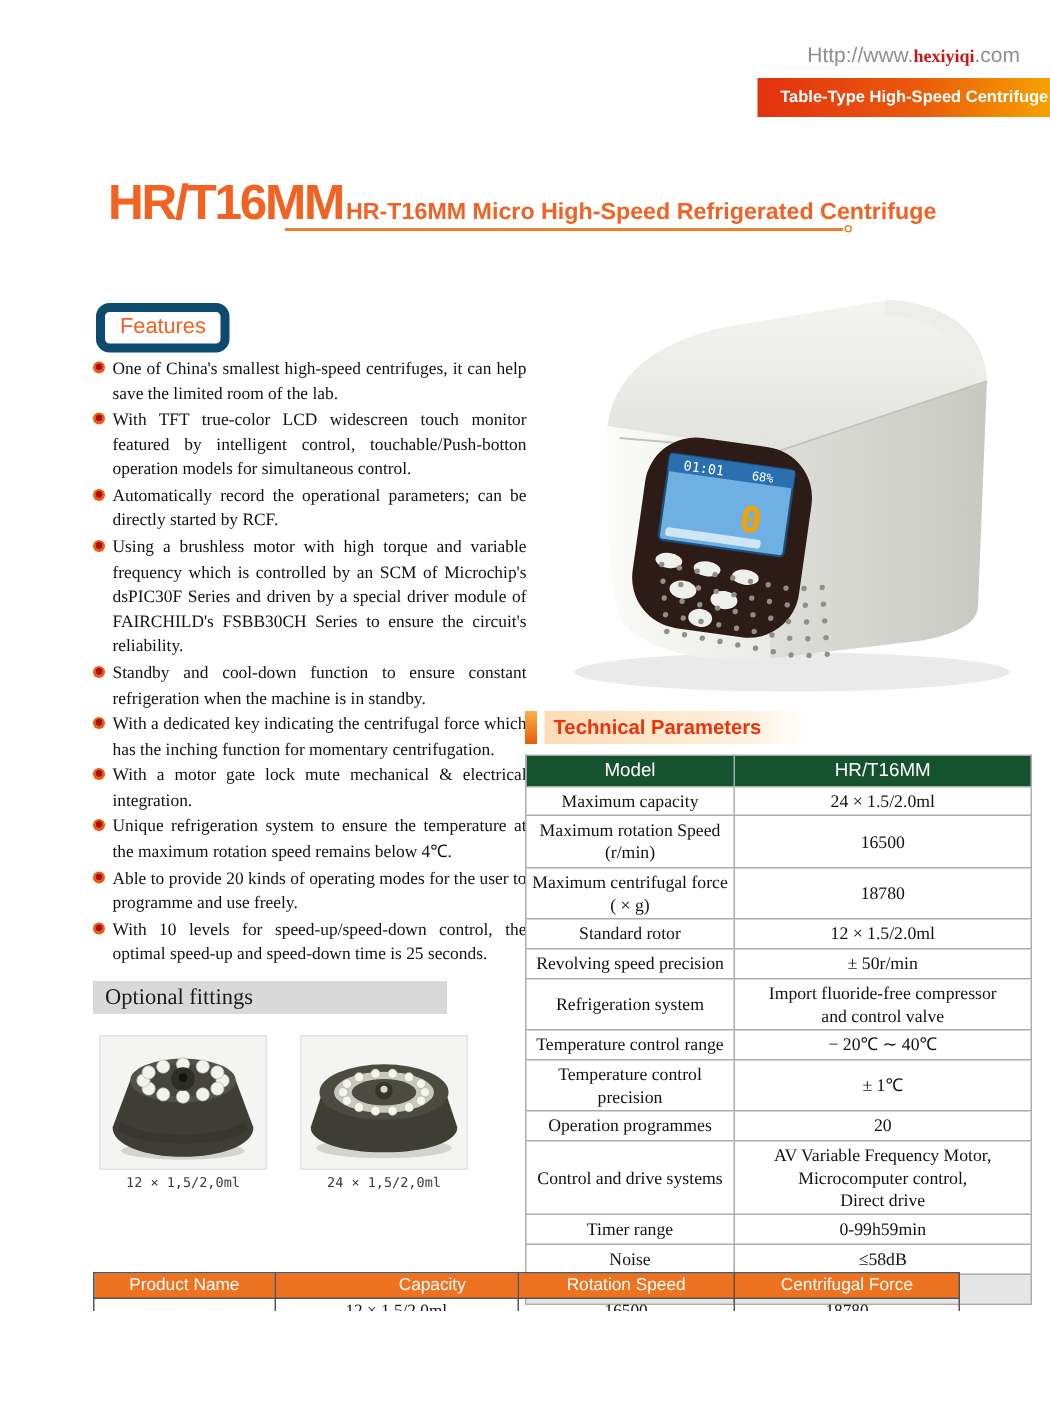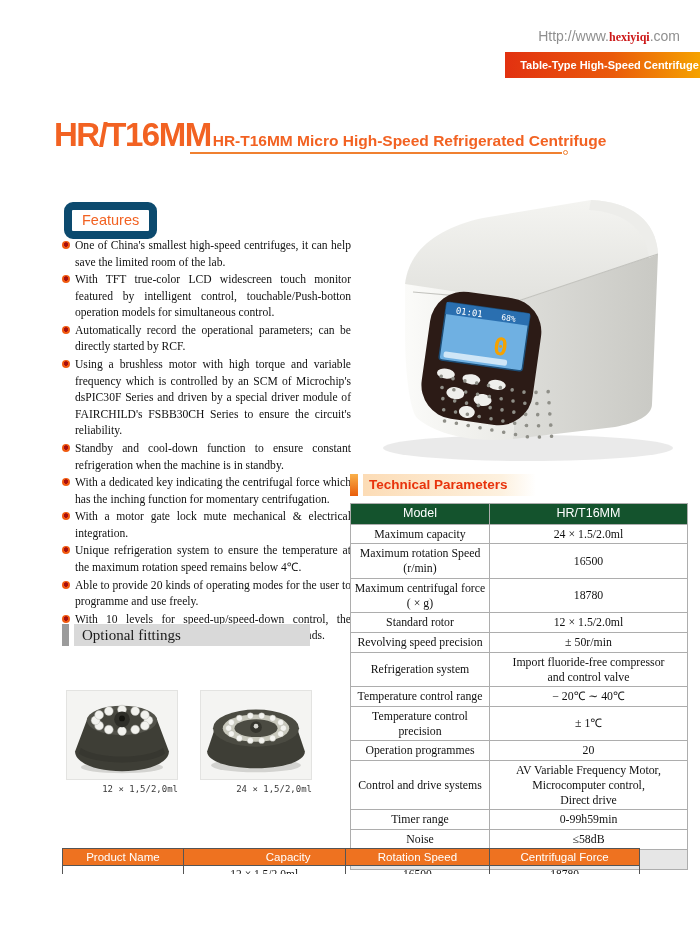--- a/index.html
+++ b/index.html
@@ -7,28 +7,28 @@
   .page { position:relative; width:700px; height:874px; background:#fff; overflow:hidden; margin:0 auto; }
 
   
   .url-line { position:absolute; top:28px; right:20px; font-size:14px; color:#8f8f8f; font-family:"Liberation Sans",sans-serif; }
   .url-line .brand { color:#cc1616; font-weight:bold; font-size:12px; font-family:"Liberation Serif",serif; }
   .ribbon { position:absolute; top:52px; left:505px; width:195px; height:26px;
             background:linear-gradient(90deg,#e23110 0%, #ea5a0b 55%, #f5a200 100%);
             color:#fff; font-size:11px; font-weight:bold; line-height:26px; padding-left:14px;text-align:center; }
 
   
-  .title-row { position:absolute; top:116px; left:54px; width:580px; }
+  .title-row { position:absolute; top:116px; left:72px; width:580px; }
   .model-big { font-size:33px; font-weight:bold; color:#f26222; letter-spacing:-1.5px; display:inline-block; vertical-align:baseline; }
   .subtitle  { font-size:15.5px; font-weight:bold; color:#f26222; display:inline-block; vertical-align:baseline; margin-left:2px; }
   .title-underline { position:absolute; top:152px; left:190px; width:372px; height:2px; background:#f08030; }
   .title-underline .dot { position:absolute; right:-6px; top:-2px; width:5px; height:5px; border:1px solid #f08030; border-radius:50%; background:#fff; }
 
   
-  .features-badge { position:absolute; top:202px; left:64px; border:8px solid #0c4a6e; border-radius:9px;
+  .features-badge { position:absolute; top:202px; left:64px; border:6px solid #0c4a6e; border-radius:9px;
                     color:#f26222; font-size:14.5px; padding:2px 10px 3px; background:#fff; }
   .features-list { position:absolute; top:238px; left:62px; width:289px; font-family:"Liberation Serif",serif;
                    font-size:11.6px; line-height:1.43; color:#111; text-align:justify; }
   .feature-item { position:relative; padding-left:13px; margin-bottom:1px; }
   .bullet { position:absolute; left:0; top:3px; width:8px; height:8px; border-radius:50%;
             background:radial-gradient(circle at 50% 45%, #a80f0f 0 35%, #f05a10 40% 100%); }
 
   
   .product-img { position:absolute; top:166px; left:353px; width:338px; height:302px; }
 
@@ -39,28 +39,28 @@
                 font-size:13.5px; line-height:22px; padding:0 28px 0 6px;text-align:right; }
   table.tech { position:absolute; top:503px; left:350px; width:338px; border-collapse:collapse;
                font-family:"Liberation Serif",serif; font-size:11.8px; color:#111; border:1px solid #e87a28; }
   table.tech td, table.tech th { border:1px solid #adadad; text-align:center; vertical-align:middle;
                padding:2px 3px; white-space:pre-line; line-height:1.25; }
   table.tech th { background:#14532d; color:#fff; font-weight:normal; font-size:12.5px; font-family:"Liberation Sans",sans-serif; height:20px; }
   table.tech td.lbl { width:139px; }
   table.tech tr.last td { background:#e6e6e6; }
 
   
-  .fit-head { position:absolute; top:624px; left:62px; height:22px; display:flex; }
+  .fit-head { position:absolute; top:654px; left:62px; height:22px; display:flex;flex-direction:column; }
   .fit-accent { width:7px; height:22px; background:#9b9b9b; margin-right:5px; }
   .fit-title { background:#d9d9d9; width:236px; color:#1a1a1a; font-family:"Liberation Serif",serif;
                font-size:15px; line-height:22px; padding-left:8px; }
   .fit-card { position:absolute; width:112px; height:90px; background:#f4f4f2; border:1px solid #e3e3e1; }
   .fit-card.c1 { top:690px; left:66px; }
   .fit-card.c2 { top:690px; left:200px; }
-  .fit-cap { position:absolute; top:784px; width:112px; text-align:right;
+  .fit-cap { position:absolute; top:784px; width:112px; text-align:center;
              font-family:"DejaVu Sans Mono",monospace; font-size:9px; color:#3a3a3a; }
   .fit-cap.c1 { left:66px; } .fit-cap.c2 { left:200px; }
 
   
   table.btm { position:absolute; top:848px; left:62px; width:578px; border-collapse:collapse; text-align:center;
               font-size:11.5px; border:1px solid #555; }
   table.btm th { background:#ee7220; color:#fff; font-weight:normal; font-family:"Liberation Sans",sans-serif;
                  height:17px; border:1px solid #555; font-size:11.5px; }
   table.btm td { border:1px solid #555; height:16px; font-family:"Liberation Serif",serif; color:#111; }
   table.btm .c-name { width:121px; } table.btm .c-cap { width:162px;padding-left:48px; }

